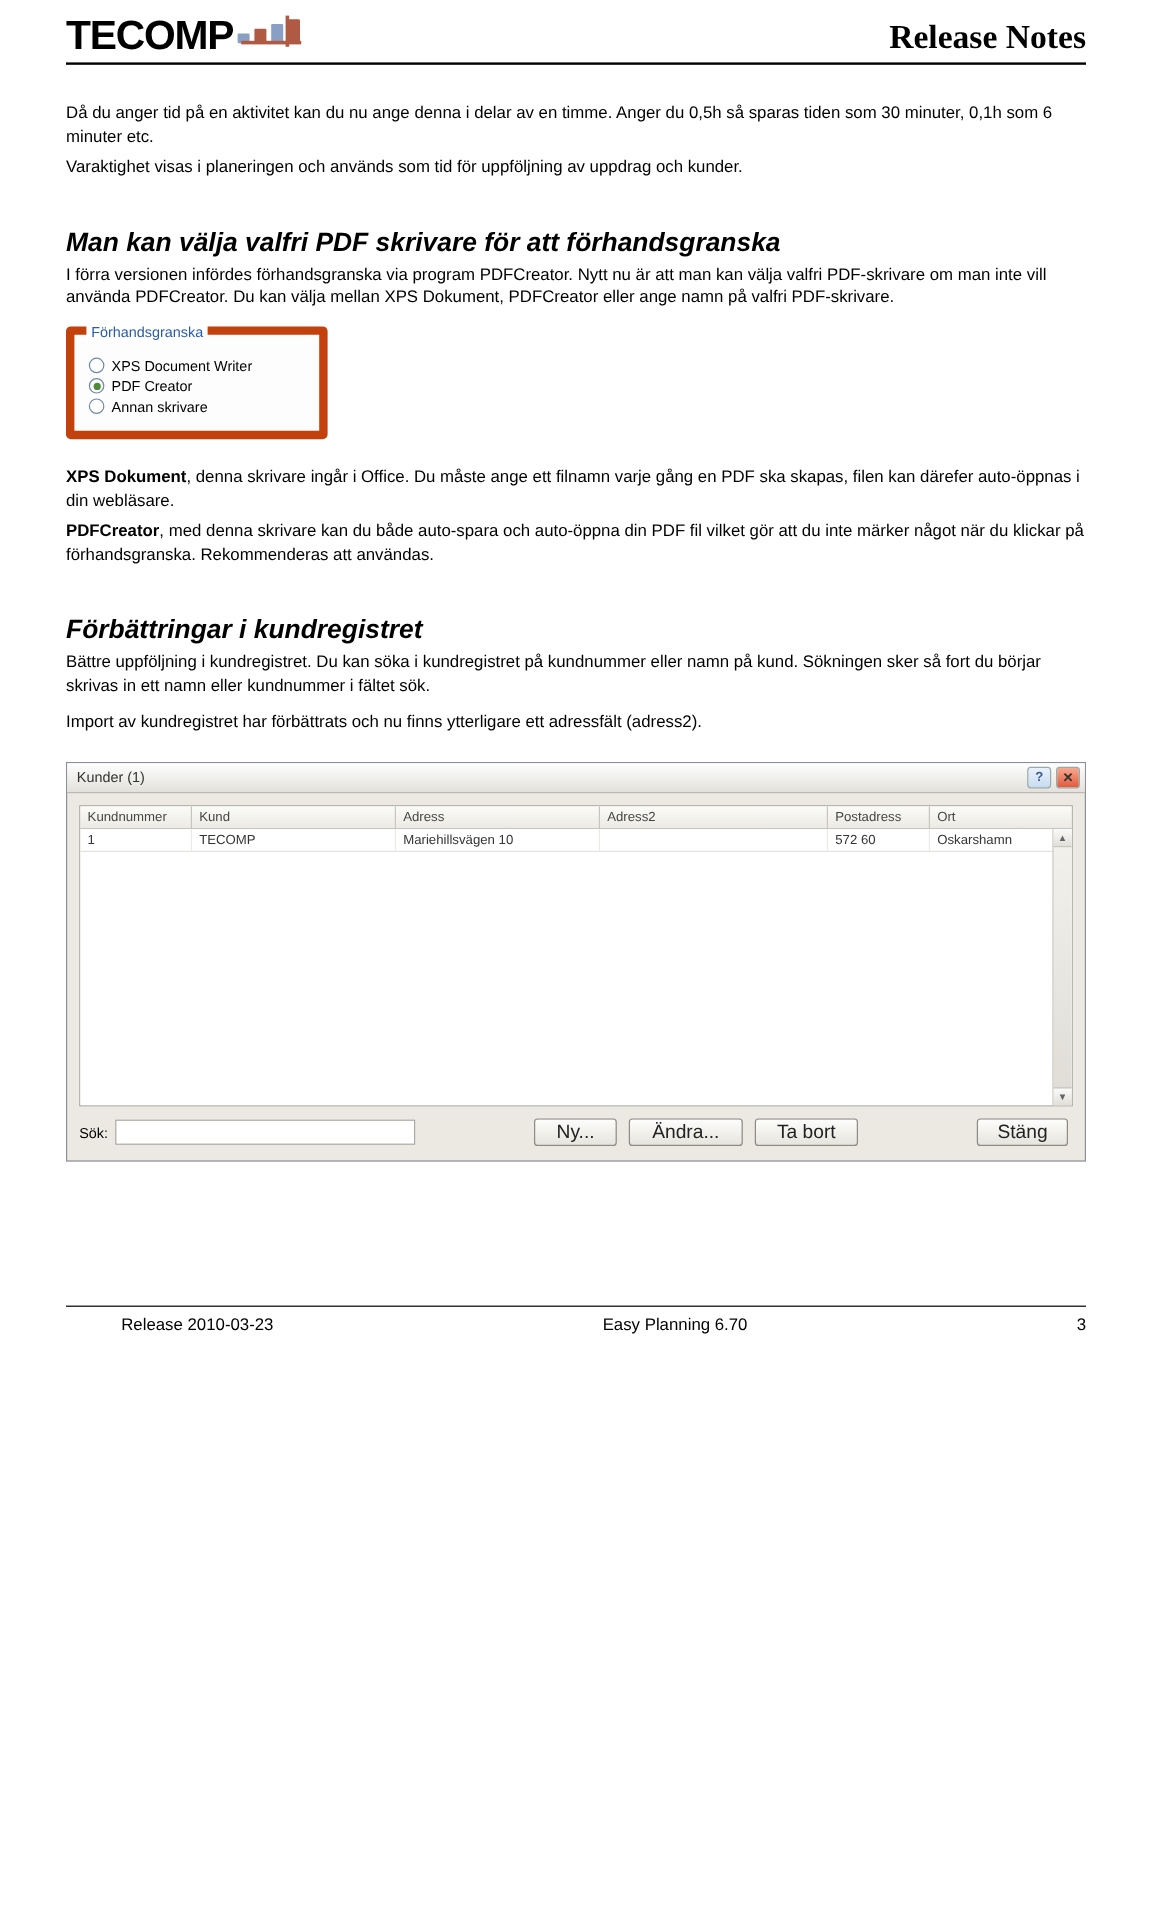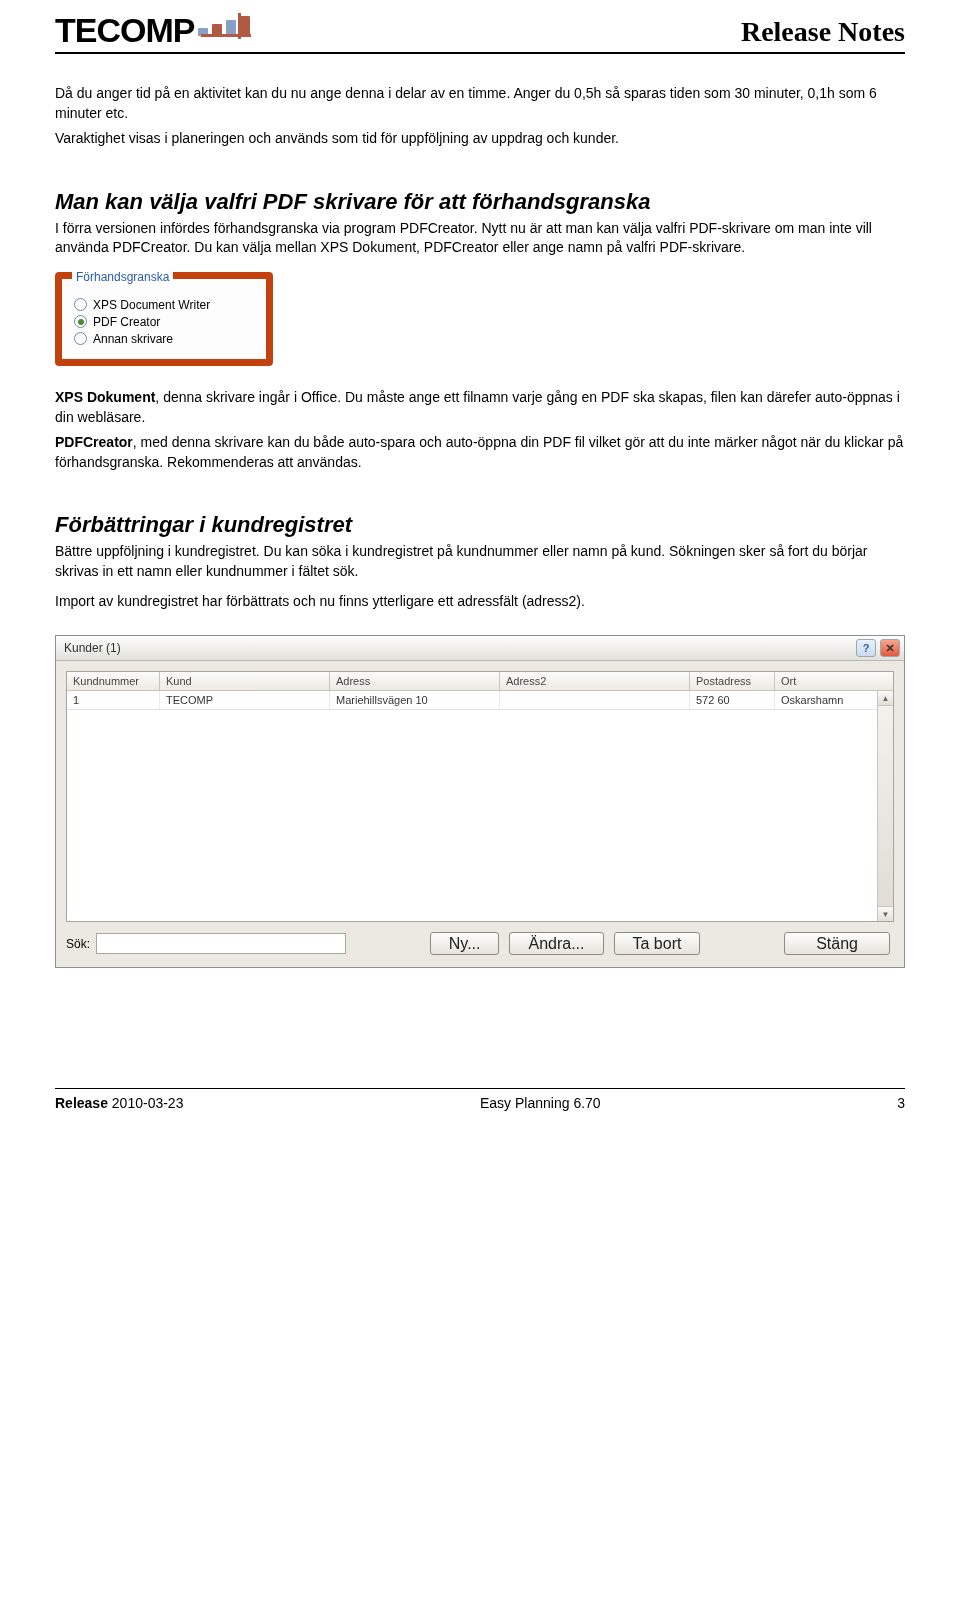--- a/index.html
+++ b/index.html
@@ -154,21 +154,21 @@
     color:#222;
   }
   .footer {
     display:flex;
     justify-content:space-between;
     border-top: 1px solid #000;
     margin-top: 120px;
     padding-top: 6px;
     font-size: 14px;
   }
-  .footer b { font-weight: bold; }
+  .footer b { font-weight: normal; margin-left: 46px; }
 </style>
 </head>
 <body>
 
 <div class="page">
 
 <div class="header">
   <div class="logo">
     <span class="logo-text">TECOMP</span>
     <span class="logo-pict">
@@ -256,21 +256,21 @@
         <div class="leftctl">
           <span>Sök:</span>
           <input class="searchinput" type="text" style="">
         </div>
         <div class="btnrow">
           <div class="btn">Ny...</div>
           <div class="btn">Ändra...</div>
           <div class="btn">Ta bort</div>
         </div>
         <div class="btnrow">
-          <div class="btn" style="padding:0 31px">Stäng</div>
+          <div class="btn" style="padding:0 16px">Stäng</div>
         </div>
       </div>
     </div>
   </div>
 </div>
 
 <div class="footer">
   <div>
     <b>Release</b><span> 2010-03-23</span>
   </div>

